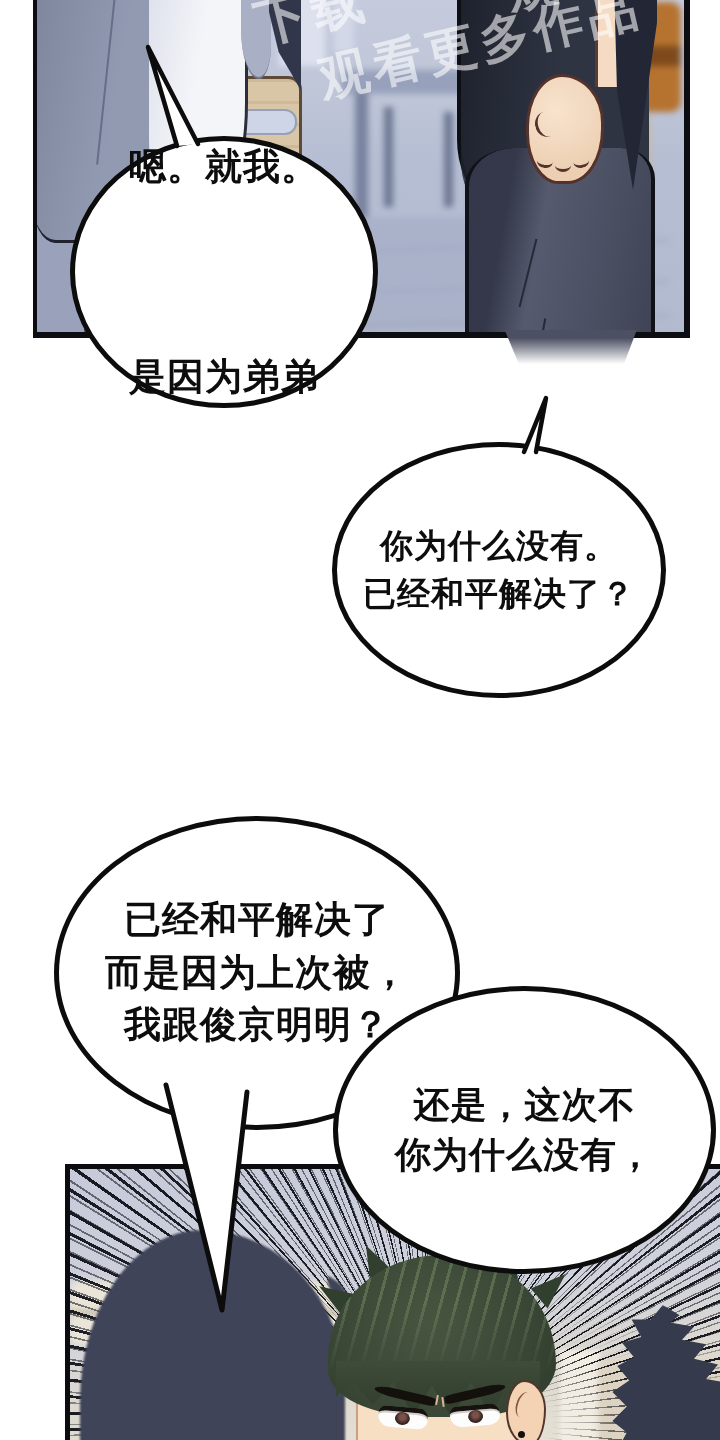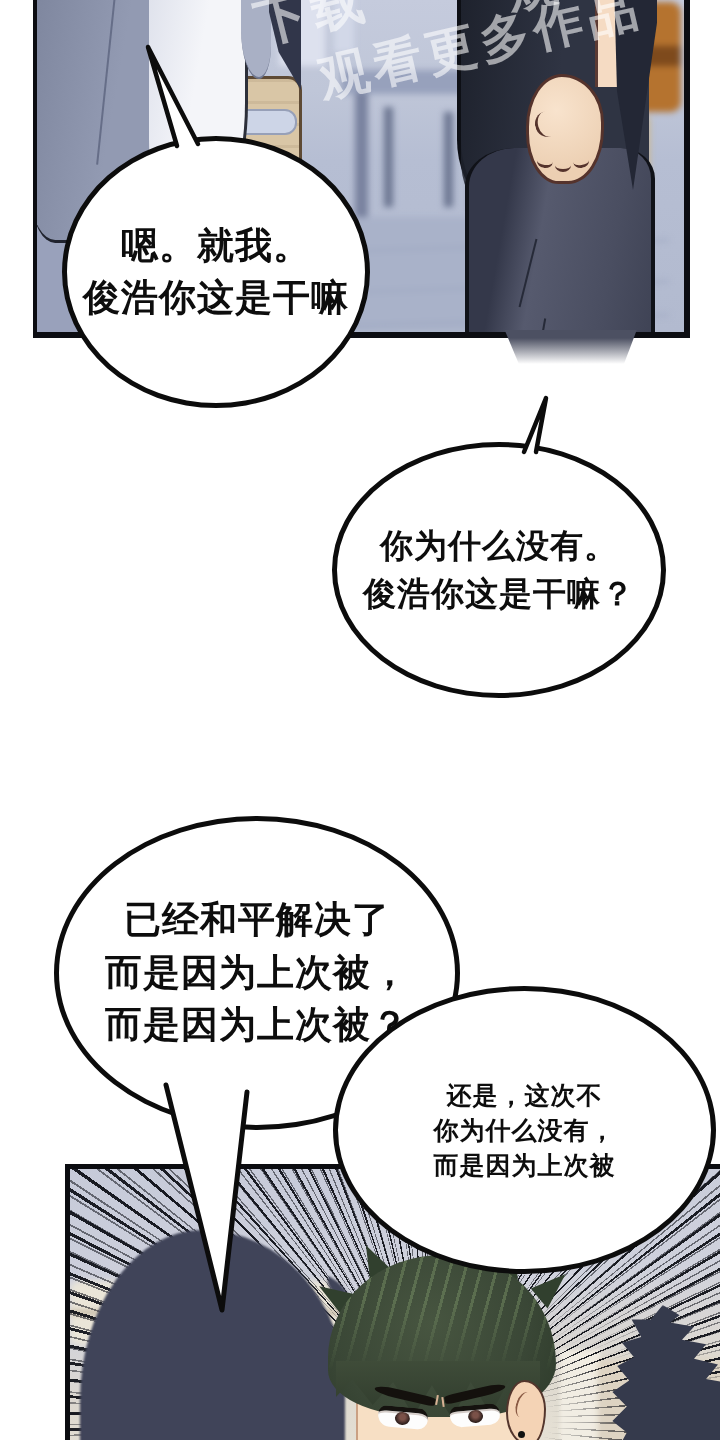--- a/index.html
+++ b/index.html
@@ -134,24 +134,24 @@
   #ear{left:178px;top:131px;width:36px;height:62px;background:#f4d3b5;border:2px solid #53352c;
     border-radius:46% 54% 40% 60% / 50% 44% 56% 50%;}
   #ear::before{content:"";position:absolute;left:8px;top:10px;width:14px;height:26px;border-left:2px solid #8a5a44;border-radius:50%;transform:rotate(18deg);}
   #earring{position:absolute;left:10px;bottom:6px;width:7px;height:7px;background:#111;border-radius:50%;}
 
   
   .bubble{position:absolute;background:#fff;border:5px solid #0c0c0c;border-radius:50%;
     display:flex;flex-direction:column;align-items:center;justify-content:center;
     text-align:center;font-weight:700;color:#0d0d0d;z-index:5;letter-spacing:1px;}
   .bubble .ln{white-space:nowrap;}
-  #bubble-1{left:62px;top:136px;width:298px;height:262px;font-size:37px;line-height:1.40;}
+  #bubble-1{left:70px;top:136px;width:298px;height:262px;font-size:37px;line-height:1.40;justify-content:space-between;}
   #bubble-2{left:332px;top:442px;width:324px;height:246px;font-size:33px;line-height:1.45;}
   #bubble-3{left:54px;top:816px;width:396px;height:304px;font-size:37px;line-height:1.42;}
-  #bubble-4{left:333px;top:986px;width:373px;height:278px;font-size:25px;line-height:1.40;z-index:7;}
+  #bubble-4{left:333px;top:986px;width:373px;height:278px;font-size:36px;line-height:1.40;z-index:7;}
   .tail{position:absolute;z-index:6;}
   #tail-1{left:130px;top:30px;}
   #tail-2{left:500px;top:380px;}
   #tail-3{left:150px;top:1060px;}
 </style>
 </head>
 <body>
 
 <div id="stage">
 
@@ -236,45 +236,44 @@
           <div class="iris"></div>
         </div>
       <div class="abs" id="ear">
           <div id="earring"></div>
         </div>
     </div>
   </div>
 
   <div class="bubble" id="bubble-1">
     <div class="ln">嗯。就我。</div>
-    <div class="ln">俊浩你这是干嘛</div>
+    <div class="ln">是因为弟弟</div>
   </div>
   <svg class="tail" id="tail-1" width="90" height="140" viewBox="0 0 90 140">
     <path d="M18,17 L47,116 L68,114 Z" fill="#ffffff"></path>
     <path d="M47,116 L18,17 L68,114" fill="none" stroke="#0c0c0c" stroke-width="4.5" stroke-linejoin="round" stroke-linecap="round"></path>
   </svg>
 
   <div class="bubble" id="bubble-2">
     <div class="ln">你为什么没有。</div>
-    <div class="ln">俊浩你这是干嘛？</div>
+    <div class="ln">已经和平解决了？</div>
   </div>
   <svg class="tail" id="tail-2" width="80" height="90" viewBox="0 0 80 90">
     <path d="M46,18 L24,72 L36,72 Z" fill="#ffffff"></path>
     <path d="M24,72 L46,18 L36,72" fill="none" stroke="#0c0c0c" stroke-width="4.5" stroke-linejoin="round" stroke-linecap="round"></path>
   </svg>
 
   <div class="bubble" id="bubble-3">
     <div class="ln">已经和平解决了</div>
     <div class="ln">而是因为上次被，</div>
-    <div class="ln">而是因为上次被？</div>
+    <div class="ln">我跟俊京明明？</div>
   </div>
   <svg class="tail" id="tail-3" width="110" height="270" viewBox="0 0 110 270">
     <path d="M16,25 L72,250 L97,32 Z" fill="#ffffff"></path>
     <path d="M16,25 L72,250 L97,32" fill="none" stroke="#0c0c0c" stroke-width="5" stroke-linejoin="round" stroke-linecap="round"></path>
   </svg>
 
   <div class="bubble" id="bubble-4">
     <div class="ln">还是，这次不</div>
     <div class="ln">你为什么没有，</div>
-    <div class="ln">而是因为上次被</div>
   </div>
 
 </div>
 
 </body></html>

